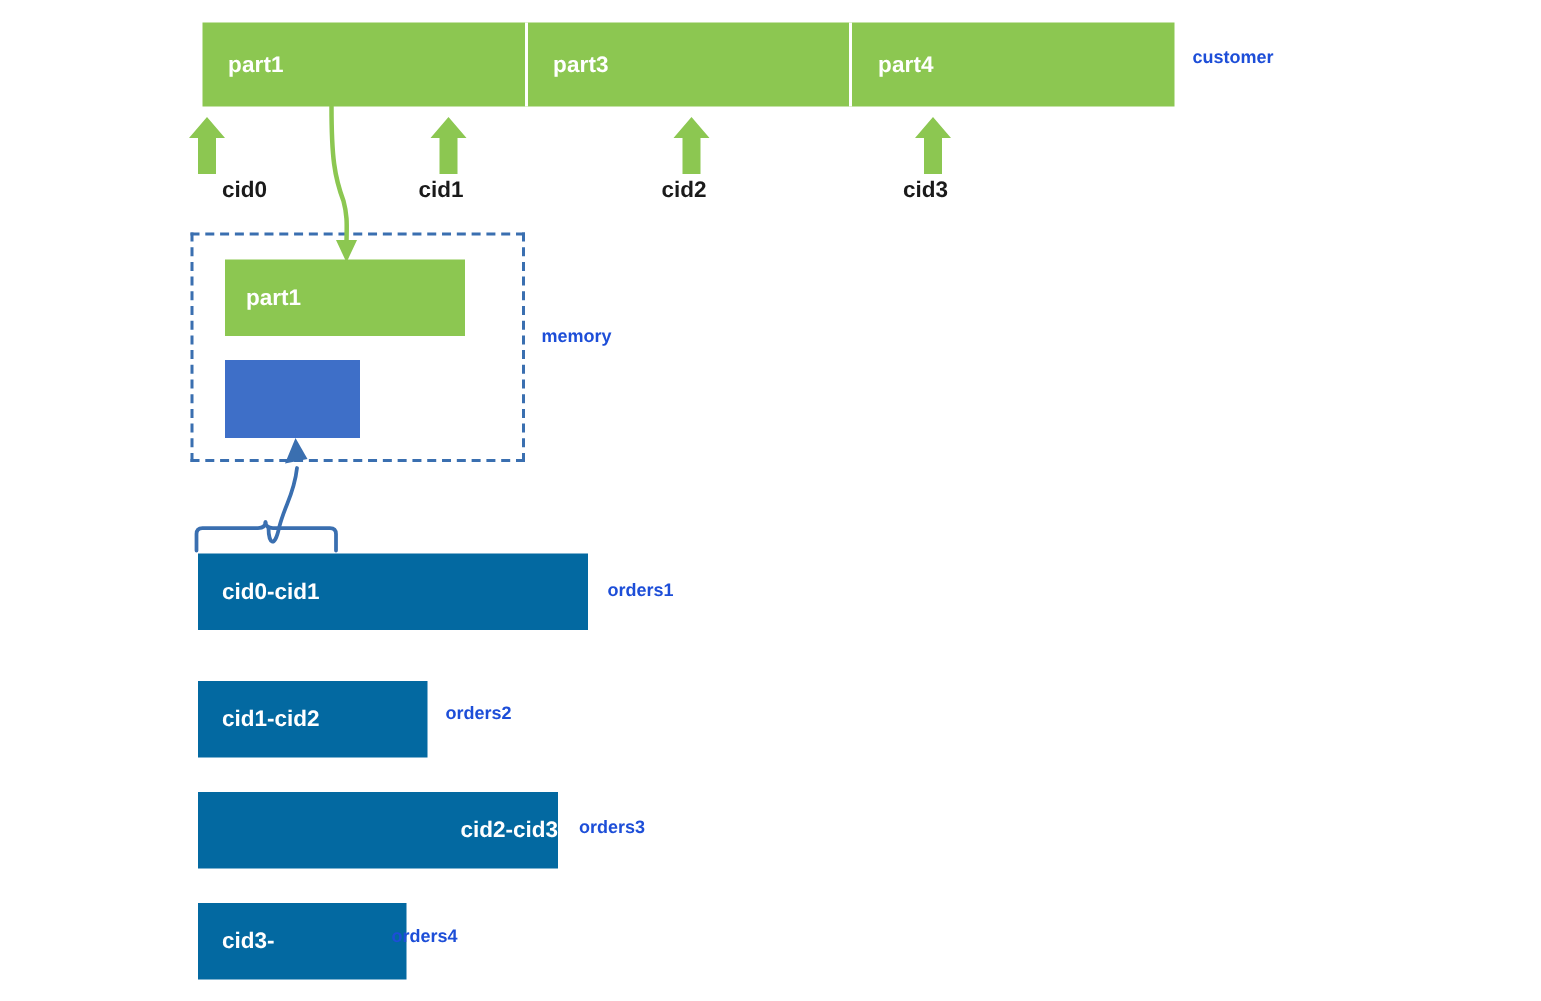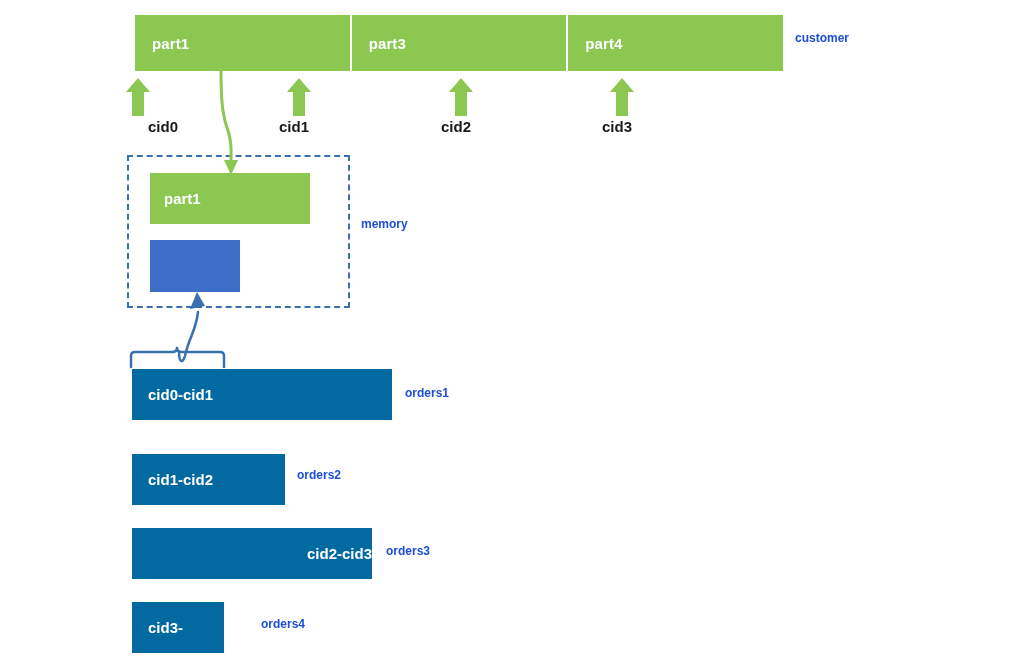--- a/index.html
+++ b/index.html
@@ -160,21 +160,21 @@
   <div class="abs orders-bar" style="left:132px; top:454px; width:153px; height:51px;">
     <span class="bar-label">cid1-cid2</span>
   </div>
   <div class="abs txt-label" style="left:297px; top:468px;">orders2</div>
 
   <div class="abs orders-bar" style="left:132px; top:528px; width:240px; height:51px;justify-content:flex-end;">
     <span class="bar-label">cid2-cid3</span>
   </div>
   <div class="abs txt-label" style="left:386px; top:544px;">orders3</div>
 
-  <div class="abs orders-bar" style="left:132px; top:602px; width:92px; height:51px;">
+  <div class="abs orders-bar" style="left:132px; top:602px; width:139px; height:51px;">
     <span class="bar-label">cid3-</span>
   </div>
   <div class="abs txt-label" style="left:261px; top:617px;">orders4</div>
 
   <svg class="overlay" viewBox="0 0 1027 667">
 
     <g fill="#8CC751">
       <g>
         <path d="M138 78 L150 92 L144 92 L144 116 L132 116 L132 92 L126 92 Z"></path>
       </g>

